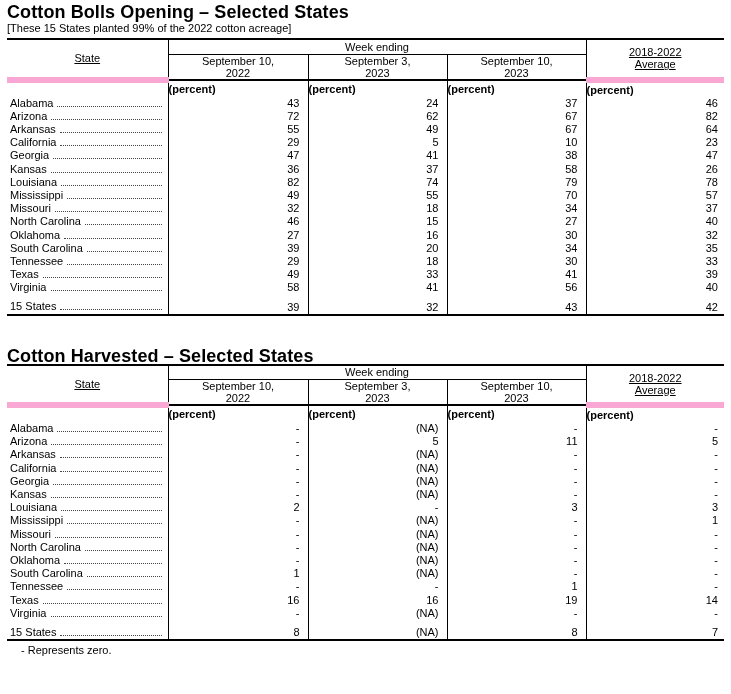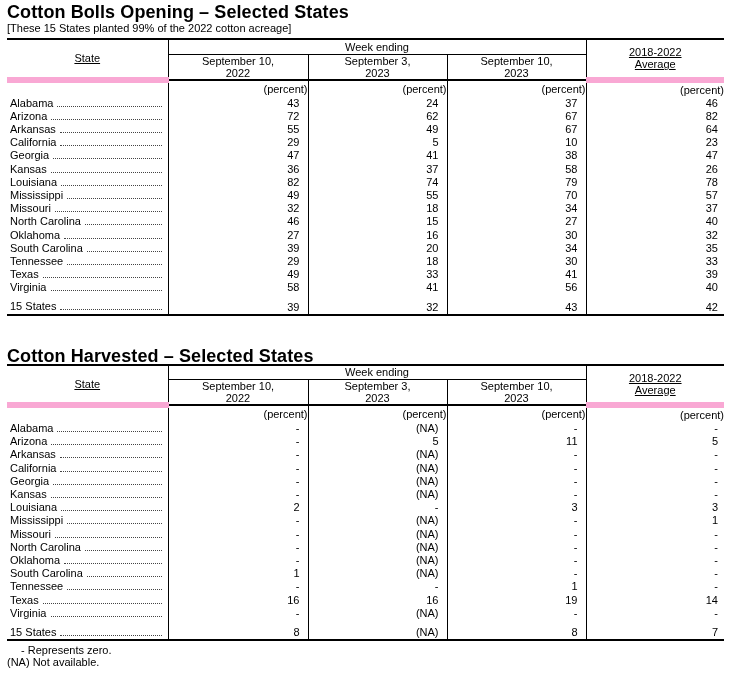--- a/index.html
+++ b/index.html
@@ -33,21 +33,21 @@
   th { font-weight: normal; }
   .bl { border-left: 1px solid #000; }
 
   .h1row th { height: 15px; vertical-align: middle; text-align: center; }
   .group-h { border-bottom: 1px solid #000; }
   .state-h, .avg-h { border-bottom: 6px solid #f9a8d4; vertical-align: middle; text-align: center; line-height: 12px; text-decoration: underline; }
   .h2row th {
     height: 25px; vertical-align: middle; text-align: center;
     line-height: 12px; border-bottom: 2px solid #000;
   }
-  .unitrow th { height: 17px; vertical-align: middle; text-align: right; }
+  .unitrow th { height: 17px; vertical-align: middle; text-align: left; font-weight: bold; }
 
   td { height: 13.2px; line-height: 13.2px; padding: 0; vertical-align: middle; }
   td.val { text-align: right; padding-right: 8px; }
   td.val.last { padding-right: 6px; }
 
   .state-cell { overflow: hidden; }
   .state-flex { display: flex; align-items: baseline; height: 13.2px; padding-left: 3px; }
   .state-name { white-space: nowrap; line-height: 13.2px; }
   .leader {
     flex: 1 1 auto;
@@ -560,17 +560,16 @@
           <td class="val bl">8</td>
           <td class="val bl">(NA)</td>
           <td class="val bl">8</td>
           <td class="val bl last">7</td>
         </tr>
       </tbody>
     </table>
 
     <div class="footnotes">
       <div class="fn fn-indent">- Represents zero.</div>
-      <div class="fn">(NA) Not available.</div>
     </div>
   </section>
 
 </div>
 
 </body></html>

